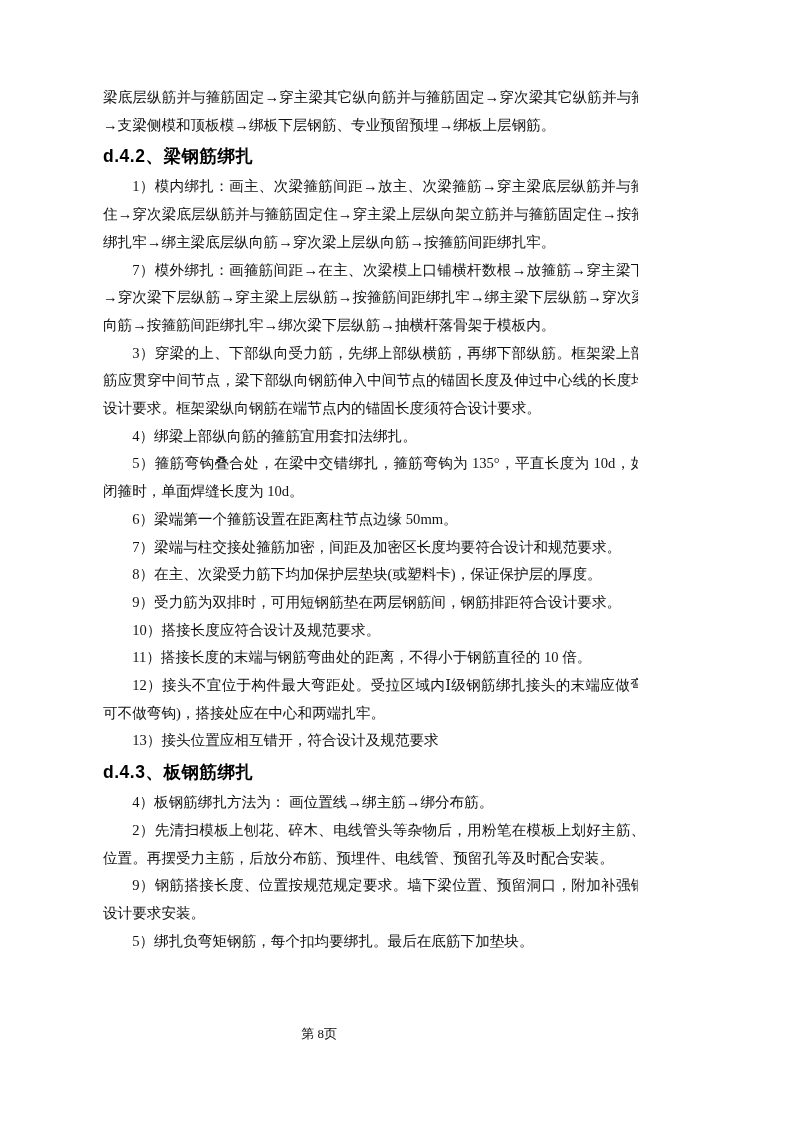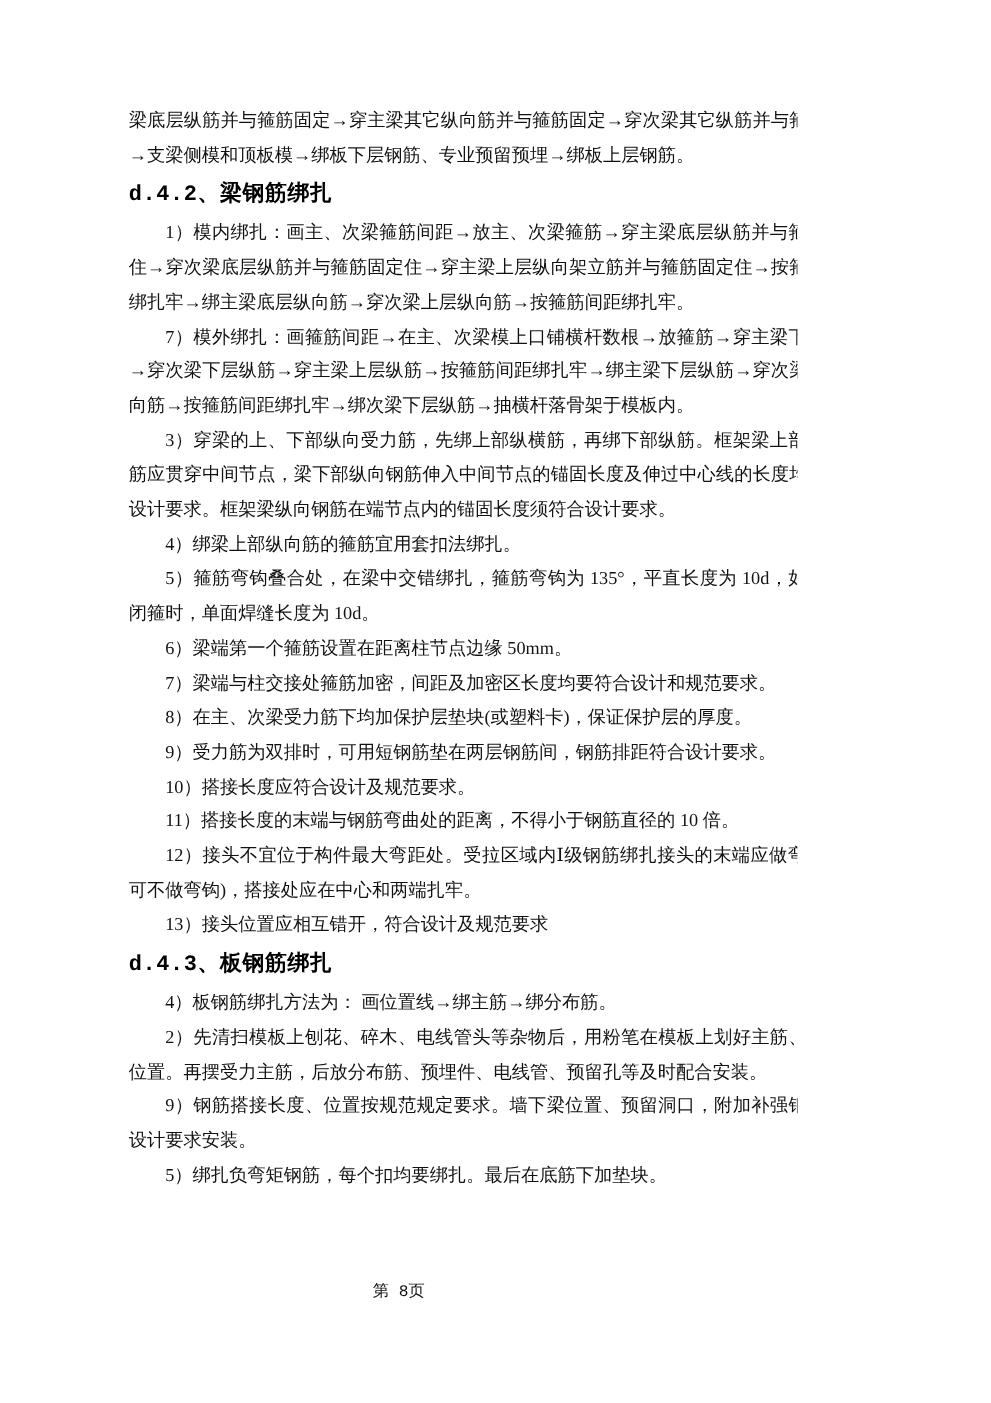--- a/index.html
+++ b/index.html
@@ -29,37 +29,37 @@
     text-align: justify;
     text-justify: inter-ideograph;
     word-break: break-all;
     color: #111111;
   }
   p.ind {
     text-indent: 2em;
   }
   h2.sec {
     margin: 2px 0 2px 0;
-    font-family: Liberation Mono, monospace;
+    font-family: Liberation Sans, sans-serif;
     font-weight: bold;
     font-size: 17.5px;
     line-height: 30px;
     color: #000000;
     letter-spacing: 0.5px;
   }
   .footer {
     position: absolute;
     left: 0;
     right: 0;
     top: 1024px;
     text-align: center;
     font-size: 13px;
     line-height: 20px;
     color: #111111;
-    font-family: Liberation Mono, monospace;
+    font-family: Liberation Serif, serif;
   }
 </style>
 </head>
 <body>
 
 <div class="page">
   <main class="content">
 
     <p class="body">梁底层纵筋并与箍筋固定→穿主梁其它纵向筋并与箍筋固定→穿次梁其它纵筋并与箍筋固定→支梁侧模和顶板模→绑板下层钢筋、专业预留预埋→绑板上层钢筋。</p>
 

